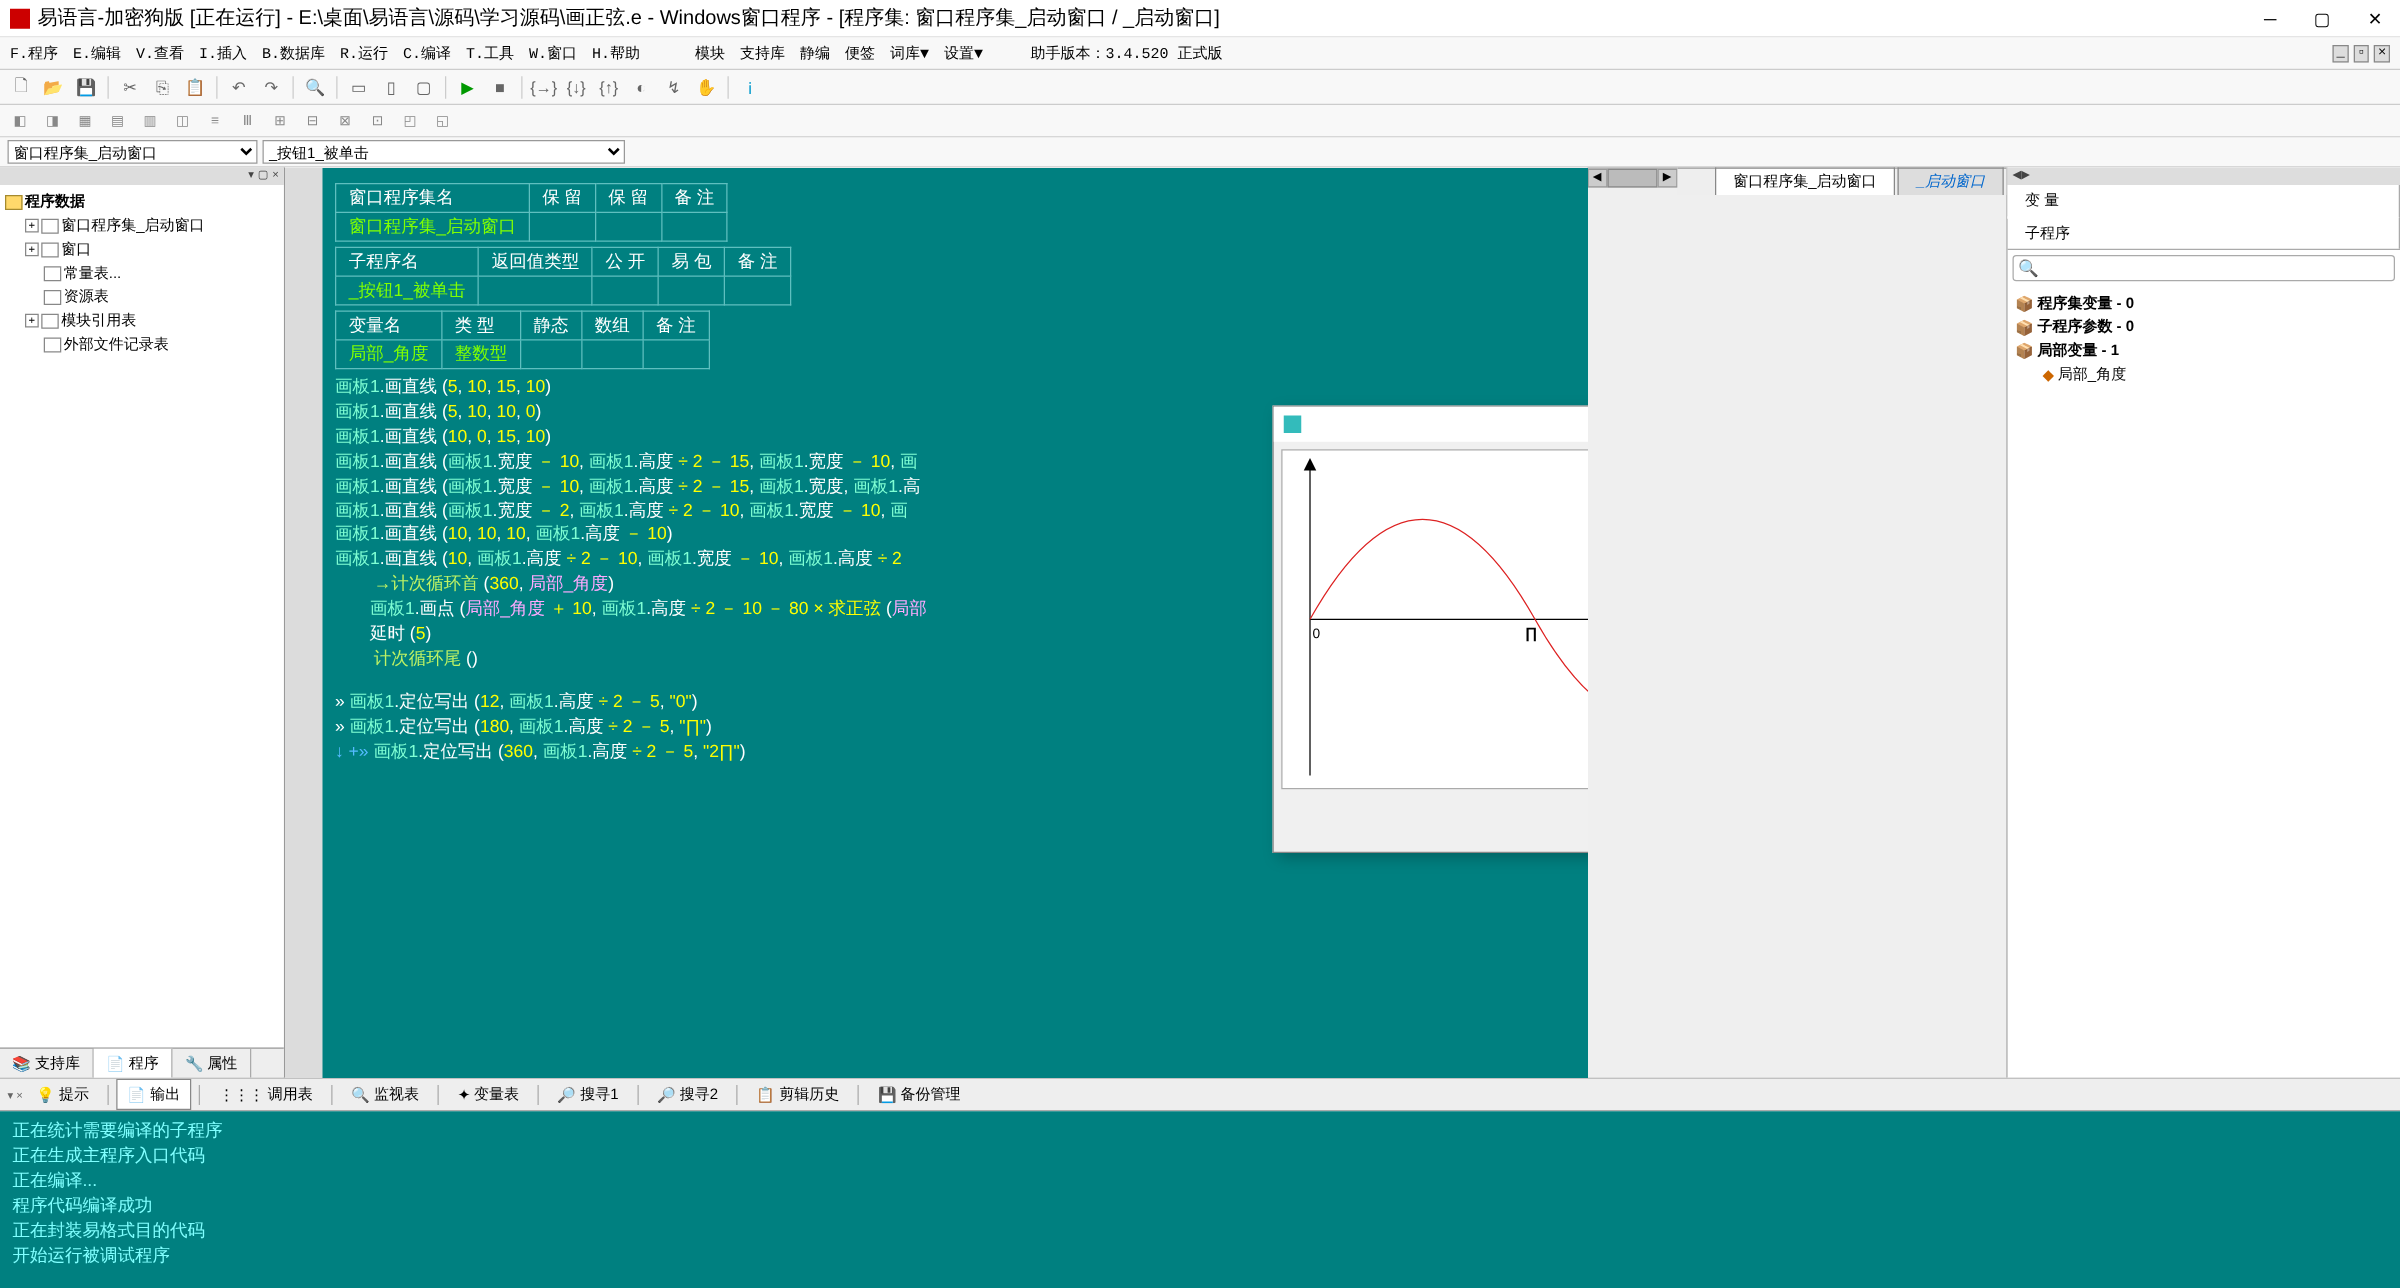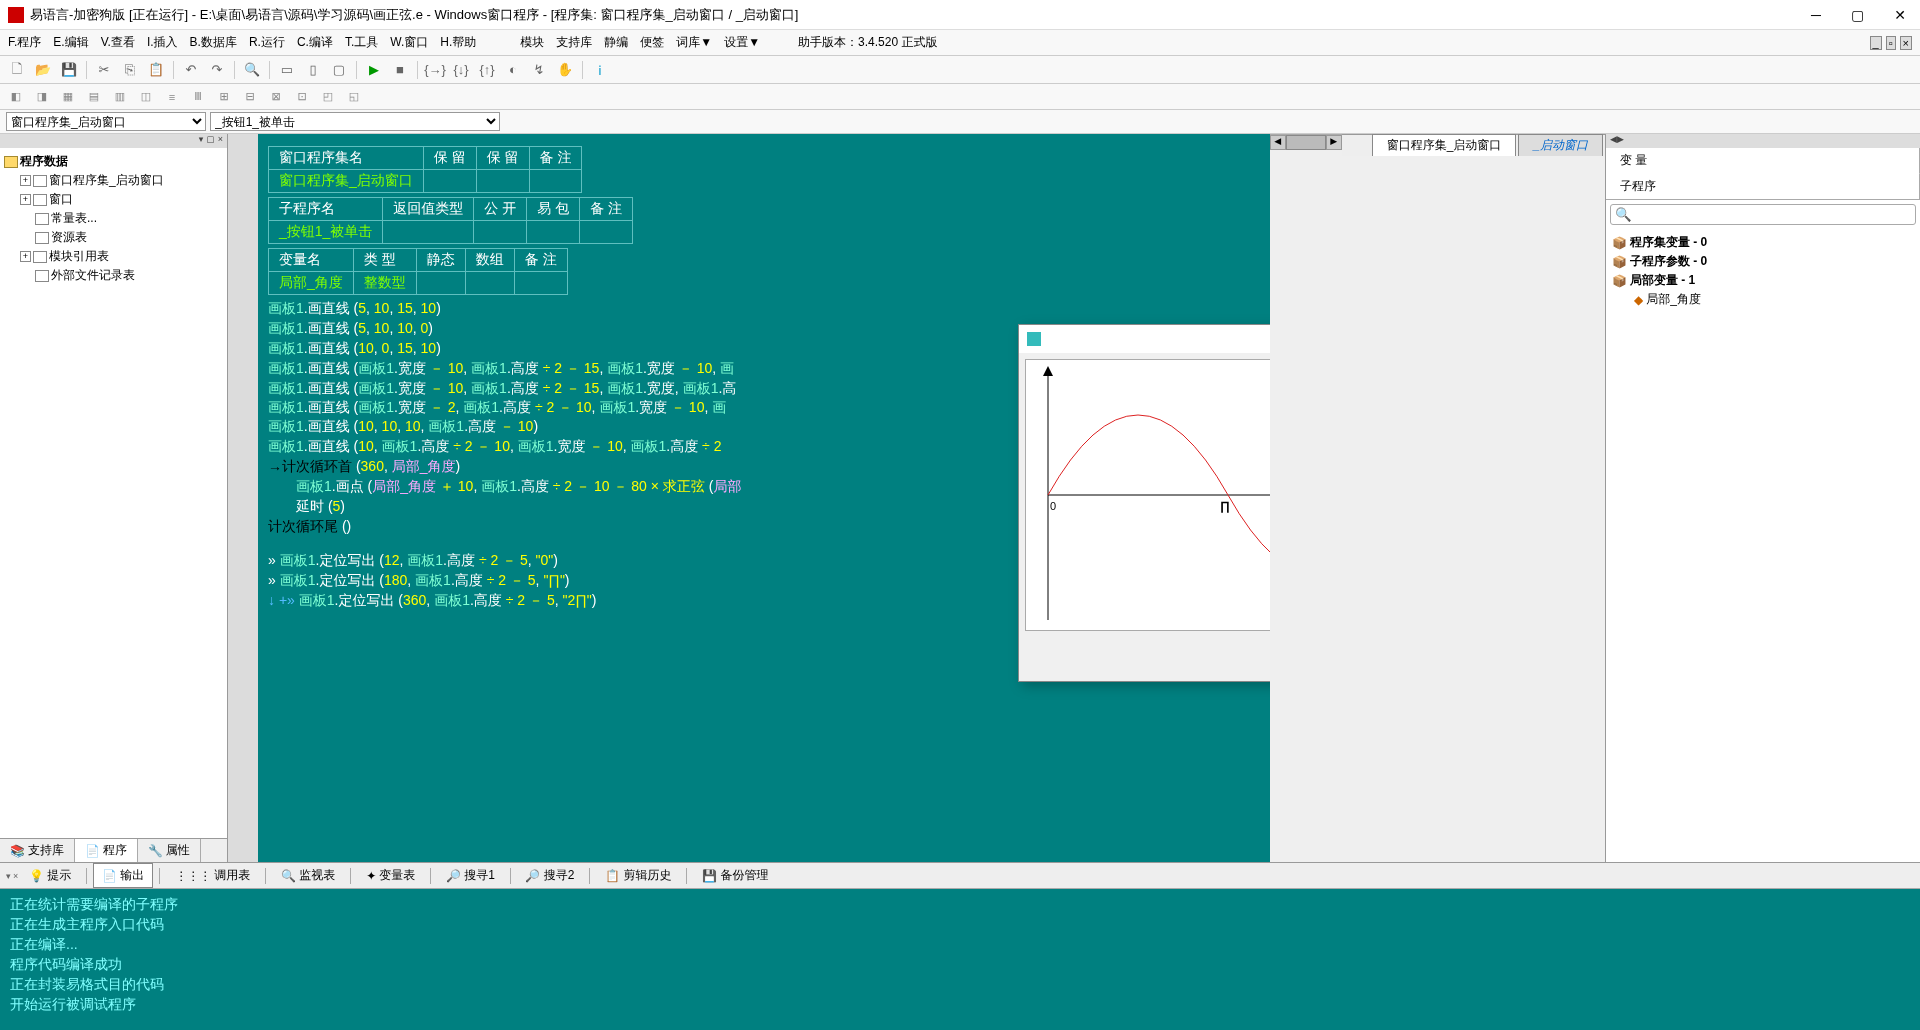--- a/index.html
+++ b/index.html
@@ -1,23 +1,23 @@
 <!DOCTYPE html>
 <html><head>
 <meta charset="utf-8">
 <style>
 * { margin: 0; padding: 0; box-sizing: border-box; font-family: "Microsoft YaHei", "SimSun", sans-serif; }
 body { background: #fff; font-size: 12px; overflow: hidden; width: 1920px; height: 1030px; }
 .titlebar { height: 30px; background: #fff; display: flex; align-items: center; padding: 0 8px; border-bottom: 1px solid #ddd; }
 .titlebar .icon { width: 16px; height: 16px; background: #c00; margin-right: 6px; }
-.titlebar .title { flex: 1; font-size: 13px; color: #000; }
+.titlebar .title { flex: 1; font-size: 16px; color: #000; }
 .titlebar .winbtns { display: flex; gap: 18px; font-size: 14px; }
 .titlebar .winbtns span { cursor: pointer; padding: 2px 6px; }
 .menubar { height: 26px; display: flex; align-items: center; padding: 0 8px; gap: 12px; border-bottom: 1px solid #ccc; background: #f8f8f8; }
-.menubar span { cursor: pointer; }
+.menubar span { cursor: pointer; font-family: Liberation Mono, monospace; }
 .menubar .right { margin-left: auto; display: flex; gap: 4px; }
 .menubar .right span { font-size: 11px; border: 1px solid #888; padding: 0 2px; background: #ddd; }
 .toolbar { height: 28px; display: flex; align-items: center; padding: 0 6px; gap: 4px; border-bottom: 1px solid #ccc; background: #f8f8f8; }
 .toolbar .tb { width: 22px; height: 22px; display: inline-flex; align-items: center; justify-content: center; color: #666; font-size: 13px; cursor: pointer; }
 .toolbar .sep { width: 1px; height: 18px; background: #ccc; margin: 0 2px; }
 .toolbar2 { height: 26px; display: flex; align-items: center; padding: 0 6px; gap: 6px; border-bottom: 1px solid #ccc; background: #f8f8f8; }
 .toolbar2 .tb { width: 20px; height: 20px; color: #888; cursor: pointer; display: inline-flex; align-items: center; justify-content: center; font-size: 11px; }
 .dropdowns { height: 24px; display: flex; padding: 2px 6px; gap: 4px; background: #f8f8f8; border-bottom: 1px solid #ccc; }
 .dropdowns select { font-size: 12px; border: 1px solid #999; background: #fff; }
 .dropdowns select:first-child { width: 200px; }
@@ -40,21 +40,21 @@
 .gutter { position: absolute; left: 0; top: 0; width: 30px; height: 100%; background: #dcdcdc; }
 .tbl { border-collapse: collapse; margin: 4px 0; }
 .tbl td { border: 1px solid #5fbfbf; padding: 2px 10px; color: #fff; white-space: nowrap; }
 .tbl td.hdr { color: #fff; }
 .tbl td.gr { color: #7fff00; }
 .code-line { padding: 1px 0; white-space: nowrap; }
 .tok-obj { color: #7fffd4; }
 .tok-prop { color: #fff; }
 .tok-num { color: #ffff00; }
 .tok-op { color: #ffff00; }
-.tok-kw { color: #000000; }
+.tok-kw { color: #bef264; margin-left: 31px; }
 .tok-var { color: #ffaaff; }
 .tok-str { color: #ffff00; }
 .tok-fn { color: #ffff00; }
 .indent { padding-left: 28px; }
 .center-tabs { height: 22px; background: #eee; display: flex; border-top: 1px solid #999; align-items: flex-end; padding-left: 30px; }
 .center-tabs .ctab { padding: 2px 14px; border: 1px solid #888; border-bottom: none; background: #fff; font-size: 12px; cursor: pointer; margin-right: 2px; }
 .center-tabs .ctab.inactive { background: #ddd; font-style: italic; color: #0066cc; }
 .right-panel { width: 315px; border-left: 1px solid #999; display: flex; flex-direction: column; background: #fff; }
 .right-panel .rhandle { height: 14px; background: #ddd; font-size: 9px; color: #444; padding: 0 4px; }
 .right-tabs { display: flex; border-bottom: 1px solid #aaa; flex-direction: column; }

